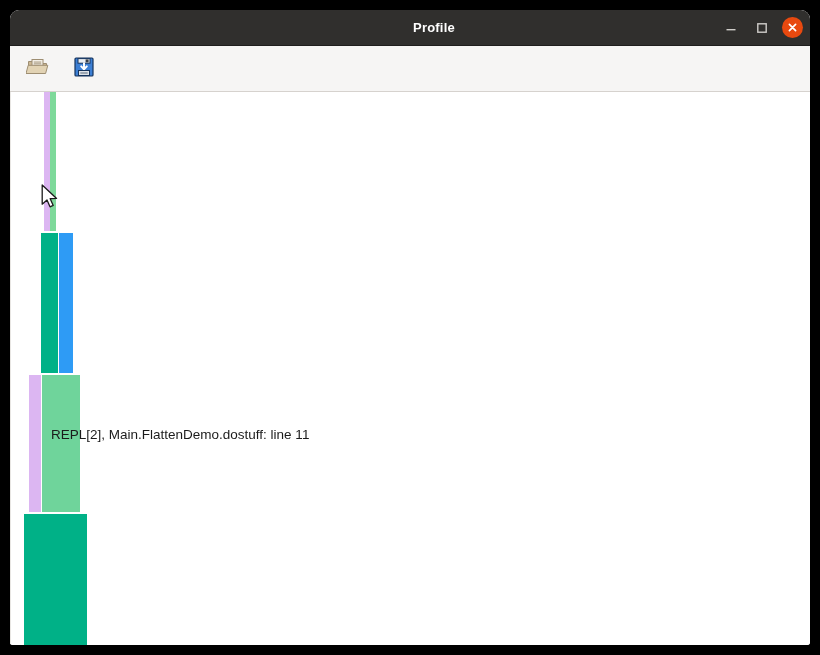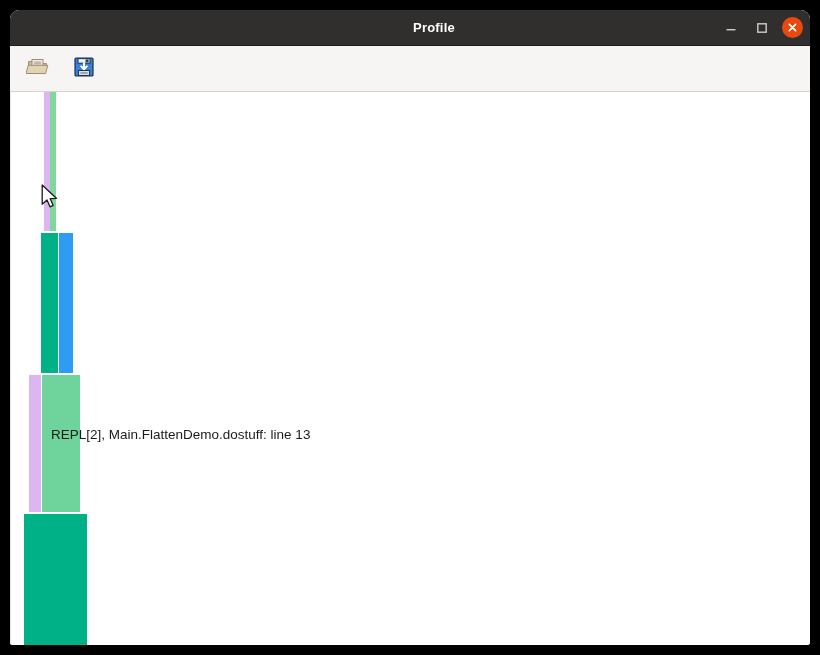--- a/index.html
+++ b/index.html
@@ -209,21 +209,21 @@
 
     <div class="graph-area" id="graph-area">
         <div class="flame-bar" style="left: 13px; top: 422px; width: 63px; height: 137px; background: rgb(0, 177, 135);"></div>
         <div class="flame-bar" style="left: 31px; top: 283px; width: 38px; height: 137px; background: rgb(111, 212, 155);"></div>
         <div class="flame-bar" style="left: 18px; top: 283px; width: 12px; height: 137px; background: rgb(220, 182, 242);"></div>
         <div class="flame-bar" style="left: 48px; top: 141px; width: 14px; height: 140px; background: rgb(46, 155, 245);"></div>
         <div class="flame-bar" style="left: 30px; top: 141px; width: 17px; height: 140px; background: rgb(0, 177, 135);"></div>
         <div class="flame-bar" style="left: 39px; top: 0px; width: 6px; height: 139px; background: rgb(126, 217, 154);"></div>
         <div class="flame-bar" style="left: 33px; top: 0px; width: 6px; height: 139px; background: rgb(220, 182, 242);"></div>
 
-      <span class="flame-label" id="flame-label" style="left: 40px; top: 335px;">REPL[2], Main.FlattenDemo.dostuff: line 13</span>
+      <span class="flame-label" id="flame-label" style="left: 40px; top: 335px;">REPL[2], Main.FlattenDemo.dostuff: line 11</span>
 
       <span class="cursor" id="mouse-cursor" style="left: 30px; top: 92px;">
         <svg width="19" height="27" viewBox="0 0 19 27">
           <path d="M1.2 1.0 L1.2 20.2 L6.0 15.9 L9.0 22.8 L12.2 21.4 L9.2 14.7 L15.6 14.4 Z" fill="#ffffff" stroke="#1a1a1a" stroke-width="1.3" stroke-linejoin="round"></path>
         </svg>
       </span>
 
     </div>
 
   </div>

